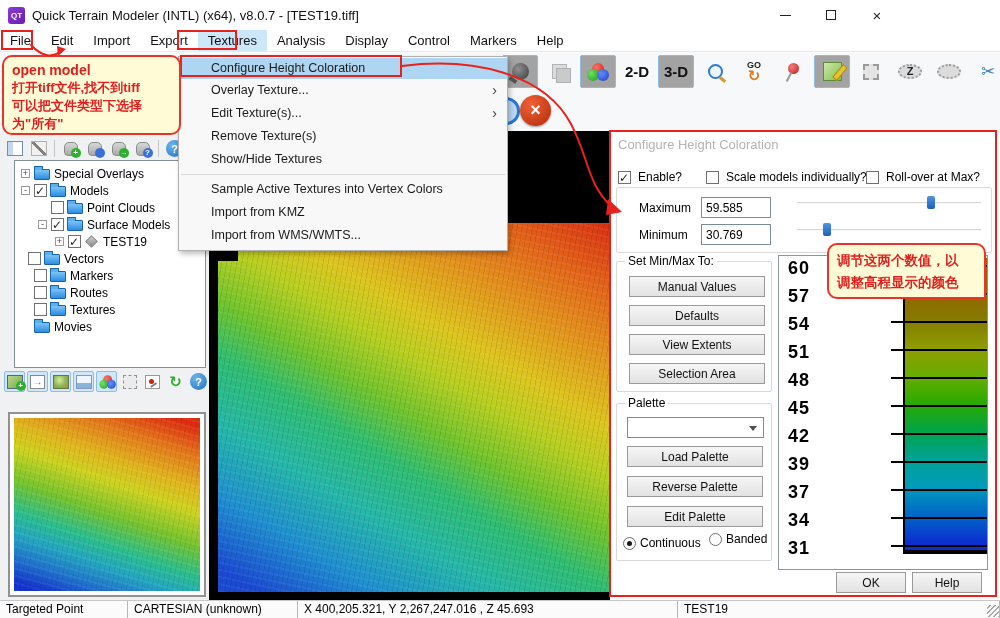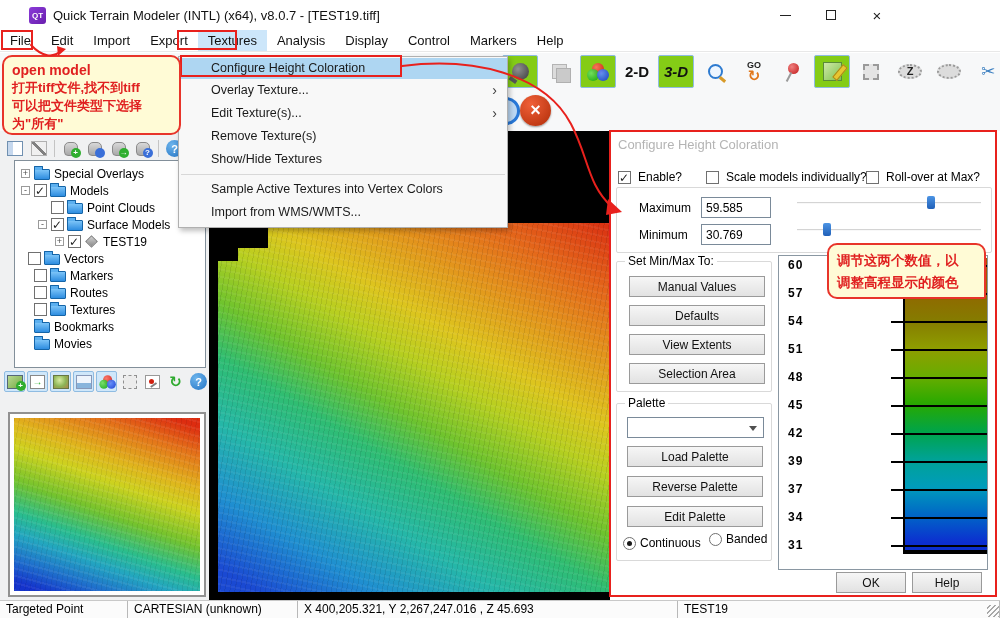--- a/index.html
+++ b/index.html
@@ -2,21 +2,21 @@
 <html><head>
 <meta charset="utf-8">
 <style>
   * { margin:0; padding:0; box-sizing:border-box; }
   body { background:#444; font-family:"Liberation Sans","DejaVu Sans",sans-serif; }
   #app { position:relative; width:1000px; height:618px; background:#fff; overflow:hidden;
          outline:1px solid #8aa0b4; font-size:12px; color:#000; }
 
   
   #titlebar { position:absolute; left:0; top:0; width:900px; height:30px; background:#fff;
-              display:flex; align-items:center;padding-left:21px; }
+              display:flex; align-items:center; }
   #qt-logo { width:17px; height:17px; margin:0 7px 0 8px; background:linear-gradient(135deg,#8a3bd8,#6a1fae);
              border-radius:3px; color:#fff; font-size:8px; font-weight:bold; display:flex;
              align-items:center; justify-content:center; }
   #title-text { font-size:13px; color:#111; }
   #win-controls { position:absolute; right:0; top:0; height:30px; display:flex; }
   .wbtn { width:46px; height:30px; display:flex; align-items:center; justify-content:center; color:#222; }
   .wbtn .bar { width:11px; height:1px; background:#222; }
   .wbtn .box { width:10px; height:10px; border:1px solid #222; }
   .wbtn.close { font-size:15px; }
 
@@ -24,21 +24,21 @@
   #menubar { position:absolute; left:0; top:30px; width:1000px; height:22px; background:#fff;
              display:flex; align-items:stretch; border-bottom:1px solid #e8e8e8; }
   .menu-top-item { padding:0 10px; display:flex; align-items:center; font-size:13px; color:#111; }
   .menu-top-item.hl { background:#cce6fa; }
 
   
   #toolbar { position:absolute; left:0; top:53px; width:1000px; height:78px; background:#f7f8f9; }
   #main-toolbar { position:absolute; left:502px; top:2px; display:flex; gap:3px; }
   .ti { width:36px; height:33px; display:flex; align-items:center; justify-content:center;
         border:1px solid transparent; border-radius:2px; position:relative; flex-direction:column; }
-  .ti.sel { background:#84cc16; border-color:#8fbce2;font-style:italic; }
+  .ti.sel { background:#a3a3a3; border-color:#8fbce2; }
   .ti .tlabel { font-weight:bold; font-size:15px; color:#111; }
   .ic-vertexpaint { width:17px; height:17px; border-radius:50%; background:radial-gradient(circle at 35% 35%,#909090,#3a3a3a); position:relative; }
   .ic-vertexpaint::after { content:""; position:absolute; left:-3px; bottom:-2px; width:8px; height:4px; background:#555; transform:rotate(35deg); }
   .ic-texture { width:15px; height:15px; background:#dcdcdc; border:1px solid #b4b4b4; position:relative; }
   .ic-texture::after { content:""; position:absolute; left:3px; top:3px; width:13px; height:13px; background:#cacaca; border:1px solid #b0b0b0; }
   .ic-rgb { width:22px; height:18px; position:relative; }
   .ic-rgb i { position:absolute; width:12px; height:12px; border-radius:50%; opacity:.92; }
   .ic-rgb .r { left:5px; top:0; background:radial-gradient(circle at 35% 35%,#ff7060,#d01008); }
   .ic-rgb .g { left:0; top:6px; background:radial-gradient(circle at 35% 35%,#70e060,#0ba00b); }
   .ic-rgb .b { left:10px; top:6px; background:radial-gradient(circle at 35% 35%,#6090ff,#1133cc); }
@@ -146,21 +146,21 @@
   .stack-btn { position:absolute; left:12px; width:136px; height:21px; }
   .combo { position:absolute; left:10px; top:13px; width:137px; height:21px; border:1px solid #7a8a99; background:#fff; }
   .combo .chev { position:absolute; right:6px; top:8px; width:0; height:0; border-left:4px solid transparent;
                  border-right:4px solid transparent; border-top:5px solid #505050; }
   .radio { width:13px; height:13px; border:1px solid #707070; border-radius:50%; background:#fff; position:relative; flex:0 0 auto; }
   .radio.sel::after { content:""; position:absolute; left:3px; top:3px; width:5px; height:5px; border-radius:50%; background:#1a1a1a; }
   .radio-row { position:absolute; display:flex; align-items:center; }
 
   #scale-box { position:absolute; left:168px; top:124px; width:210px; height:315px; background:#fff;
                border:1px solid #8a97a2; }
-  .scale-label { position:absolute; left:9px; width:30px; font-size:12px; font-weight:bold; letter-spacing:1px; }
+  .scale-label { position:absolute; left:9px; width:30px; font-size:18px; font-weight:bold; letter-spacing:1px; }
   .scale-stub { position:absolute; left:112px; width:14px; height:2px; background:#000; }
   .scale-line { position:absolute; left:124px; width:84px; height:2px; background:#000; z-index:2; }
   #scale-bar { position:absolute; left:124px; top:2px; width:84px; height:296px; border-left:2px solid #000;
                border-bottom:4px solid #000; }
   .dlg-bottom-btn { position:absolute; top:441px; width:70px; height:21px; }
 
   
   #textures-menu { position:absolute; left:178px; top:56px; width:330px; background:#f8f8f8;
                    border:1px solid #b0b0b0; box-shadow:2px 3px 5px rgba(0,0,0,.25); z-index:45; padding:1px 0 3px 0; }
   .menu-item { height:23px; line-height:23px; padding-left:32px; font-size:12.5px; color:#1a1a1a; position:relative; }
@@ -358,25 +358,20 @@
           <div class="tree-spacer"></div>
           <div class="cb"></div>
           <div class="ic-folder"></div>
           <div class="tree-label">Routes</div>
         </div>
         <div class="tree-row" style="padding-left: 6px;">
           <div class="tree-spacer"></div>
           <div class="cb"></div>
           <div class="ic-folder"></div>
           <div class="tree-label">Textures</div>
-        </div>
-        <div class="tree-row" style="padding-left: 6px;">
-          <div class="tree-spacer"></div>
-          <div class="ic-folder"></div>
-          <div class="tree-label">Bookmarks</div>
         </div>
         <div class="tree-row" style="padding-left: 6px;">
           <div class="tree-spacer"></div>
           <div class="ic-folder"></div>
           <div class="tree-label">Movies</div>
         </div>
       </div>
     <div id="model-toolbar">
         <div class="mi sel">
           <span class="ic-addmodel">
@@ -527,20 +522,21 @@
   </div>
 
   <div id="textures-menu">
       <div class="menu-item hl">Configure Height Coloration</div>
       <div class="menu-item">Overlay Texture...<div class="submenu-arrow">›</div></div>
       <div class="menu-item">Edit Texture(s)...<div class="submenu-arrow">›</div></div>
       <div class="menu-item">Remove Texture(s)</div>
       <div class="menu-item">Show/Hide Textures</div>
       <div class="menu-sep"></div>
       <div class="menu-item">Sample Active Textures into Vertex Colors</div>
+      <div class="menu-item">Import from KMZ</div>
       <div class="menu-item">Import from WMS/WMTS...</div>
     </div>
 
   <div class="redbox" style="left:1px;top:30px;width:32px;height:20px;"></div>
   <div class="redbox" style="left:177px;top:30px;width:60px;height:20px;"></div>
   <div class="redbox" style="left:180px;top:55px;width:222px;height:22px;z-index:47;"></div>
   <div class="redbox" style="left:609px;top:130px;width:388px;height:467px;z-index:40;"></div>
 
   <div class="note" id="note1">
     <div class="n1">open model</div>

